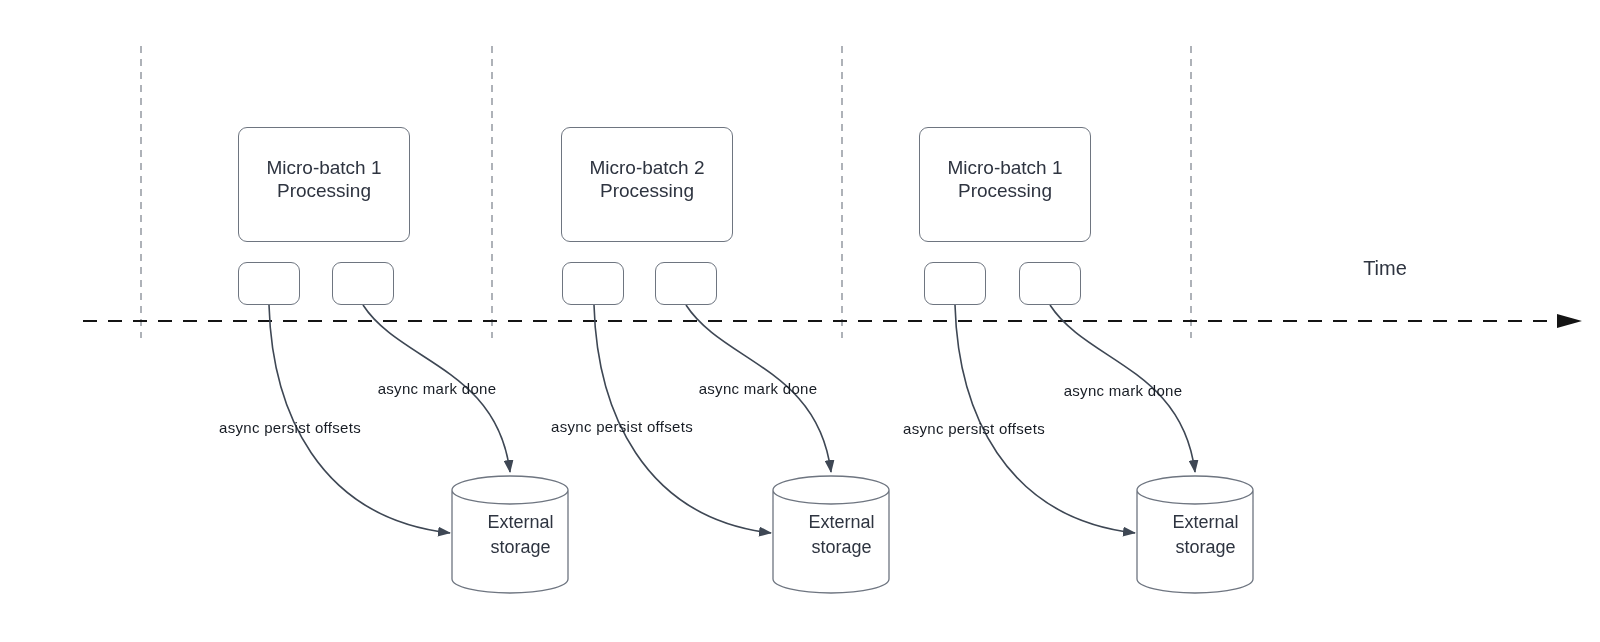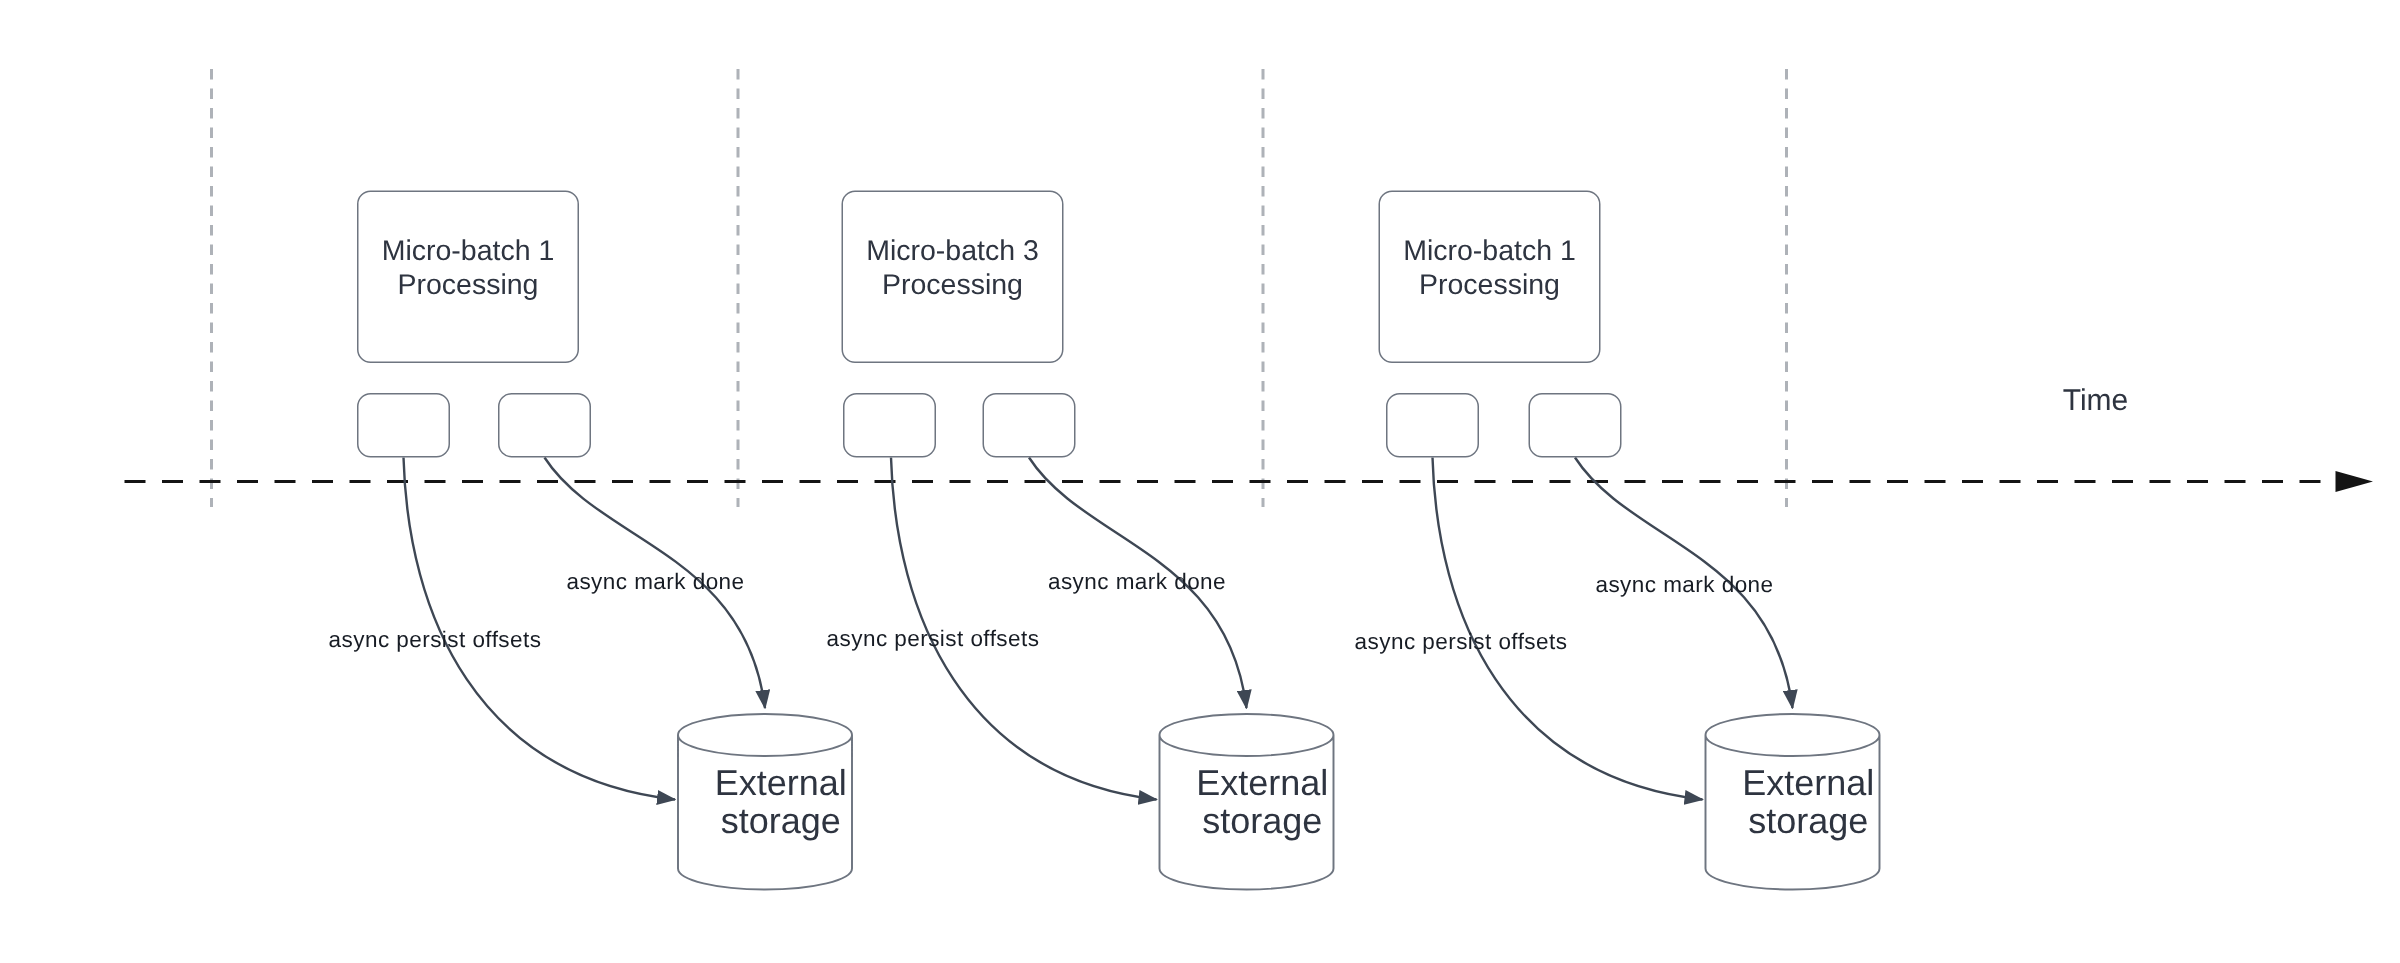--- a/index.html
+++ b/index.html
@@ -2,44 +2,44 @@
 <html><head>
 <meta charset="utf-8">
 <style>
   html,body{margin:0;padding:0;background:#ffffff;}
   .canvas{
     position:relative;width:1600px;height:642px;background:#ffffff;
     font-family:"Liberation Sans",sans-serif;overflow:hidden;
   }
   .layer{position:absolute;left:0;top:0;}
   .main-box{
-    position:absolute;width:148px;height:115px;background:#ffffff;
+    position:absolute;width:172px;height:115px;background:#ffffff;
     border:1px solid #6e7580;border-radius:9px;
     display:flex;align-items:center;justify-content:center;box-sizing:border-box;
   }
   .main-box .title{
     text-align:center;font-size:19px;line-height:23px;color:#2e3440;
     padding-bottom:12px;
   }
   .small-box{
     position:absolute;width:62px;height:43px;background:#ffffff;
     border:1px solid #6e7580;border-radius:9px;box-sizing:border-box;
   }
   .edge-label{
     position:absolute;transform:translate(-50%,-50%);
     font-size:15px;font-weight:normal;letter-spacing:0.3px;
     color:#171c24;white-space:nowrap;
   }
   .storage-text{
     position:absolute;width:137px;text-align:center;
-    font-size:24px;line-height:25px;color:#2e3440;
+    font-size:18px;line-height:25px;color:#2e3440;
   }
   .time-label{
     position:absolute;transform:translate(-50%,-50%);
-    font-size:20px;color:#2e3440;white-space:nowrap;margin-left:12px;
+    font-size:20px;color:#2e3440;white-space:nowrap;
   }
 </style>
 </head>
 <body>
 
 <div class="canvas">
 
   <svg class="layer" width="1600" height="642" viewBox="0 0 1600 642">
     <defs>
       <marker id="arrow" markerUnits="userSpaceOnUse" markerWidth="13" markerHeight="10" refX="12" refY="5" orient="auto">
@@ -79,21 +79,21 @@
   <div class="small-box" style="left:332px;top:262px"></div>
   <div class="edge-label" style="left:290px;top:427px">async persist offsets</div>
   <div class="edge-label" style="left:437px;top:388px">async mark done</div>
   <div class="storage-text" style="left:452px;top:510px">
     <div>External</div>
     <div>storage</div>
   </div>
 
   <div class="main-box" style="left:561px;top:127px">
     <div class="title">
-      <div>Micro-batch 3</div>
+      <div>Micro-batch 2</div>
       <div>Processing</div>
     </div>
   </div>
   <div class="small-box" style="left:562px;top:262px"></div>
   <div class="small-box" style="left:655px;top:262px"></div>
   <div class="edge-label" style="left:622px;top:426px">async persist offsets</div>
   <div class="edge-label" style="left:758px;top:388px">async mark done</div>
   <div class="storage-text" style="left:773px;top:510px">
     <div>External</div>
     <div>storage</div>

